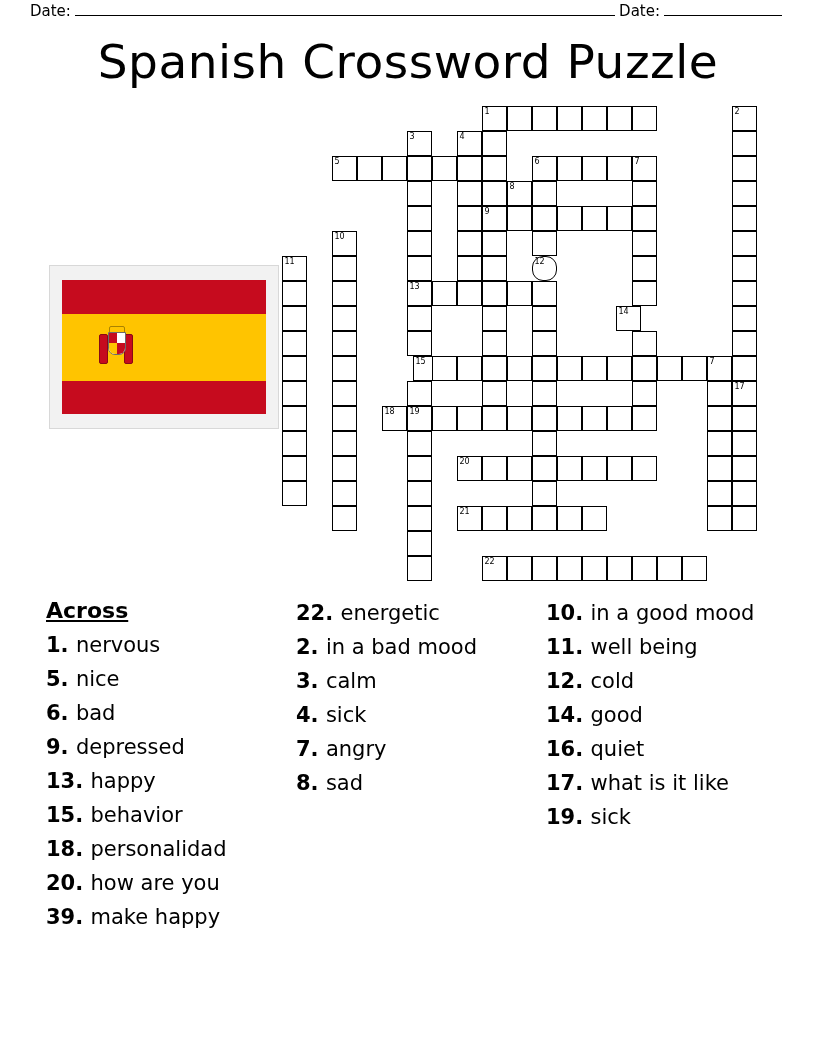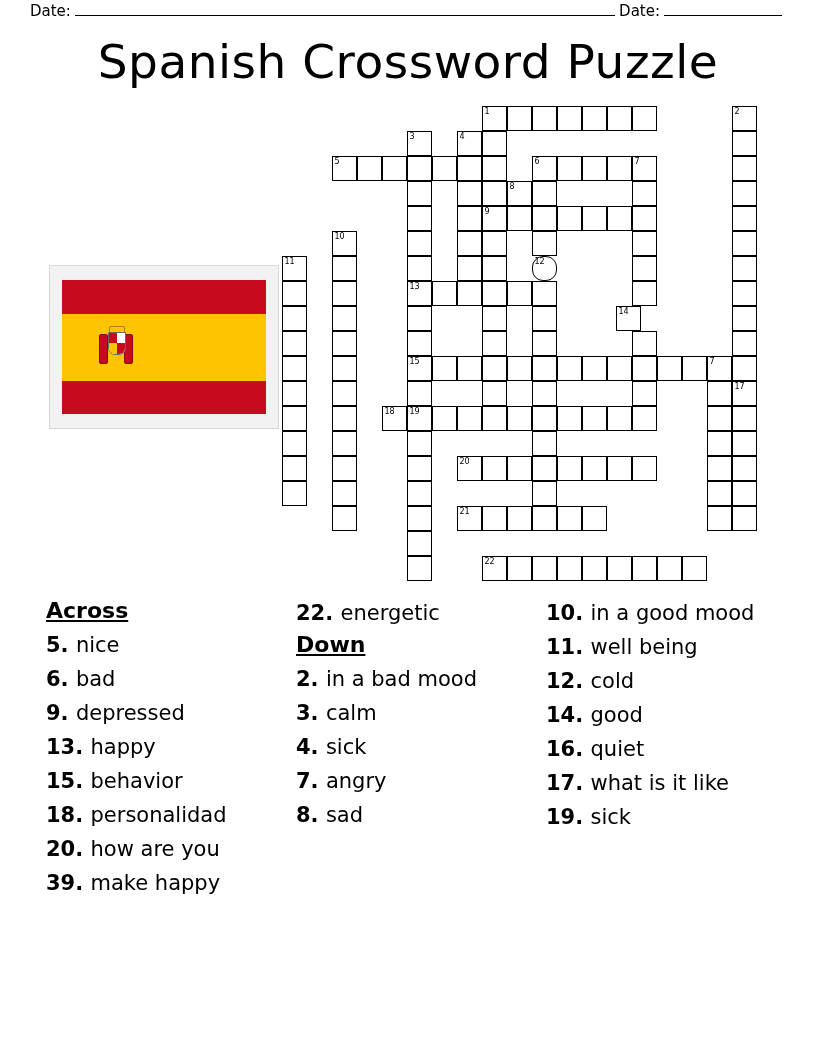--- a/index.html
+++ b/index.html
@@ -303,21 +303,21 @@
     <div class="cell" style="left: 450px; top: 200px;"></div>
     <div class="cell" style="left: 0px; top: 225px;"></div>
     <div class="cell" style="left: 50px; top: 225px;"></div>
     <div class="cell" style="left: 125px; top: 225px;"></div>
     <div class="cell" style="left: 200px; top: 225px;"></div>
     <div class="cell" style="left: 250px; top: 225px;"></div>
     <div class="cell" style="left: 350px; top: 225px;"></div>
     <div class="cell" style="left: 450px; top: 225px;"></div>
     <div class="cell" style="left: 0px; top: 250px;"></div>
     <div class="cell" style="left: 50px; top: 250px;"></div>
-    <div class="cell" style="left: 125px; top: 250px;">
+    <div class="cell" style="left: 131px; top: 250px;">
       <span class="num">15</span>
     </div>
     <div class="cell" style="left: 150px; top: 250px;"></div>
     <div class="cell" style="left: 175px; top: 250px;"></div>
     <div class="cell" style="left: 200px; top: 250px;"></div>
     <div class="cell" style="left: 225px; top: 250px;"></div>
     <div class="cell" style="left: 250px; top: 250px;"></div>
     <div class="cell" style="left: 275px; top: 250px;"></div>
     <div class="cell" style="left: 300px; top: 250px;"></div>
     <div class="cell" style="left: 325px; top: 250px;"></div>
@@ -407,32 +407,32 @@
     <div class="cell" style="left: 300px; top: 450px;"></div>
     <div class="cell" style="left: 325px; top: 450px;"></div>
     <div class="cell" style="left: 350px; top: 450px;"></div>
     <div class="cell" style="left: 375px; top: 450px;"></div>
     <div class="cell" style="left: 400px; top: 450px;"></div>
   </div>
 
 <div class="clues">
   <div class="clue-col" id="col1">
       <div class="clue-head">Across</div>
+      <div class="clue"><span class="n">1. </span><span>nervous</span></div>
       <div class="clue"><span class="n">5. </span><span>nice</span></div>
       <div class="clue"><span class="n">6. </span><span>bad</span></div>
       <div class="clue"><span class="n">9. </span><span>depressed</span></div>
       <div class="clue"><span class="n">13. </span><span>happy</span></div>
       <div class="clue"><span class="n">15. </span><span>behavior</span></div>
       <div class="clue"><span class="n">18. </span><span>personalidad</span></div>
       <div class="clue"><span class="n">20. </span><span>how are you</span></div>
       <div class="clue"><span class="n">39. </span><span>make happy</span></div>
     </div>
   <div class="clue-col" id="col2">
       <div class="clue"><span class="n">22. </span><span>energetic</span></div>
-      <div class="clue-head">Down</div>
       <div class="clue"><span class="n">2. </span><span>in a bad mood</span></div>
       <div class="clue"><span class="n">3. </span><span>calm</span></div>
       <div class="clue"><span class="n">4. </span><span>sick</span></div>
       <div class="clue"><span class="n">7. </span><span>angry</span></div>
       <div class="clue"><span class="n">8. </span><span>sad</span></div>
     </div>
   <div class="clue-col" id="col3">
       <div class="clue"><span class="n">10. </span><span>in a good mood</span></div>
       <div class="clue"><span class="n">11. </span><span>well being</span></div>
       <div class="clue"><span class="n">12. </span><span>cold</span></div>

